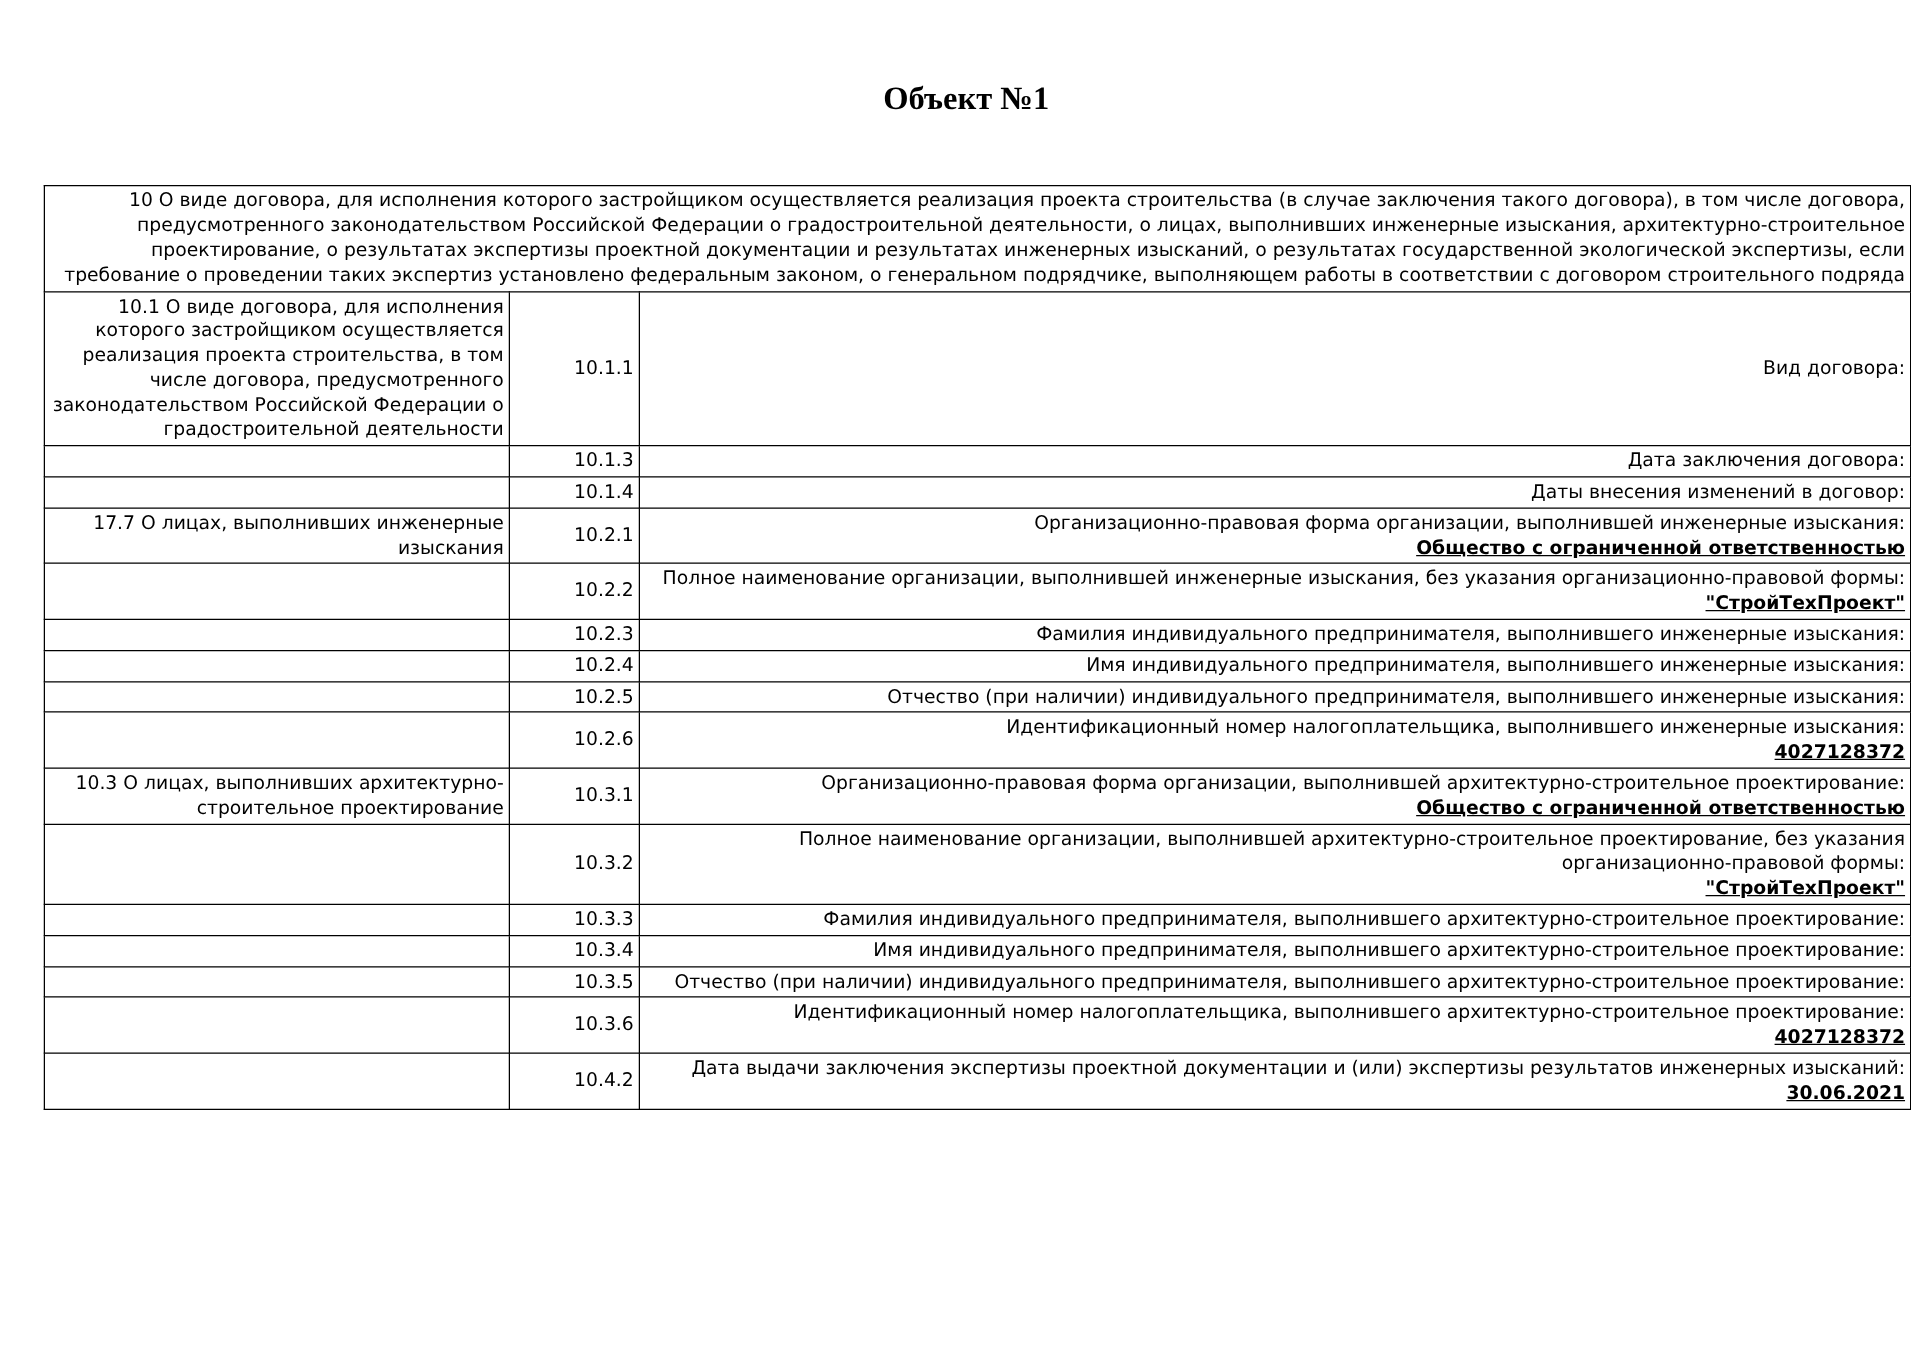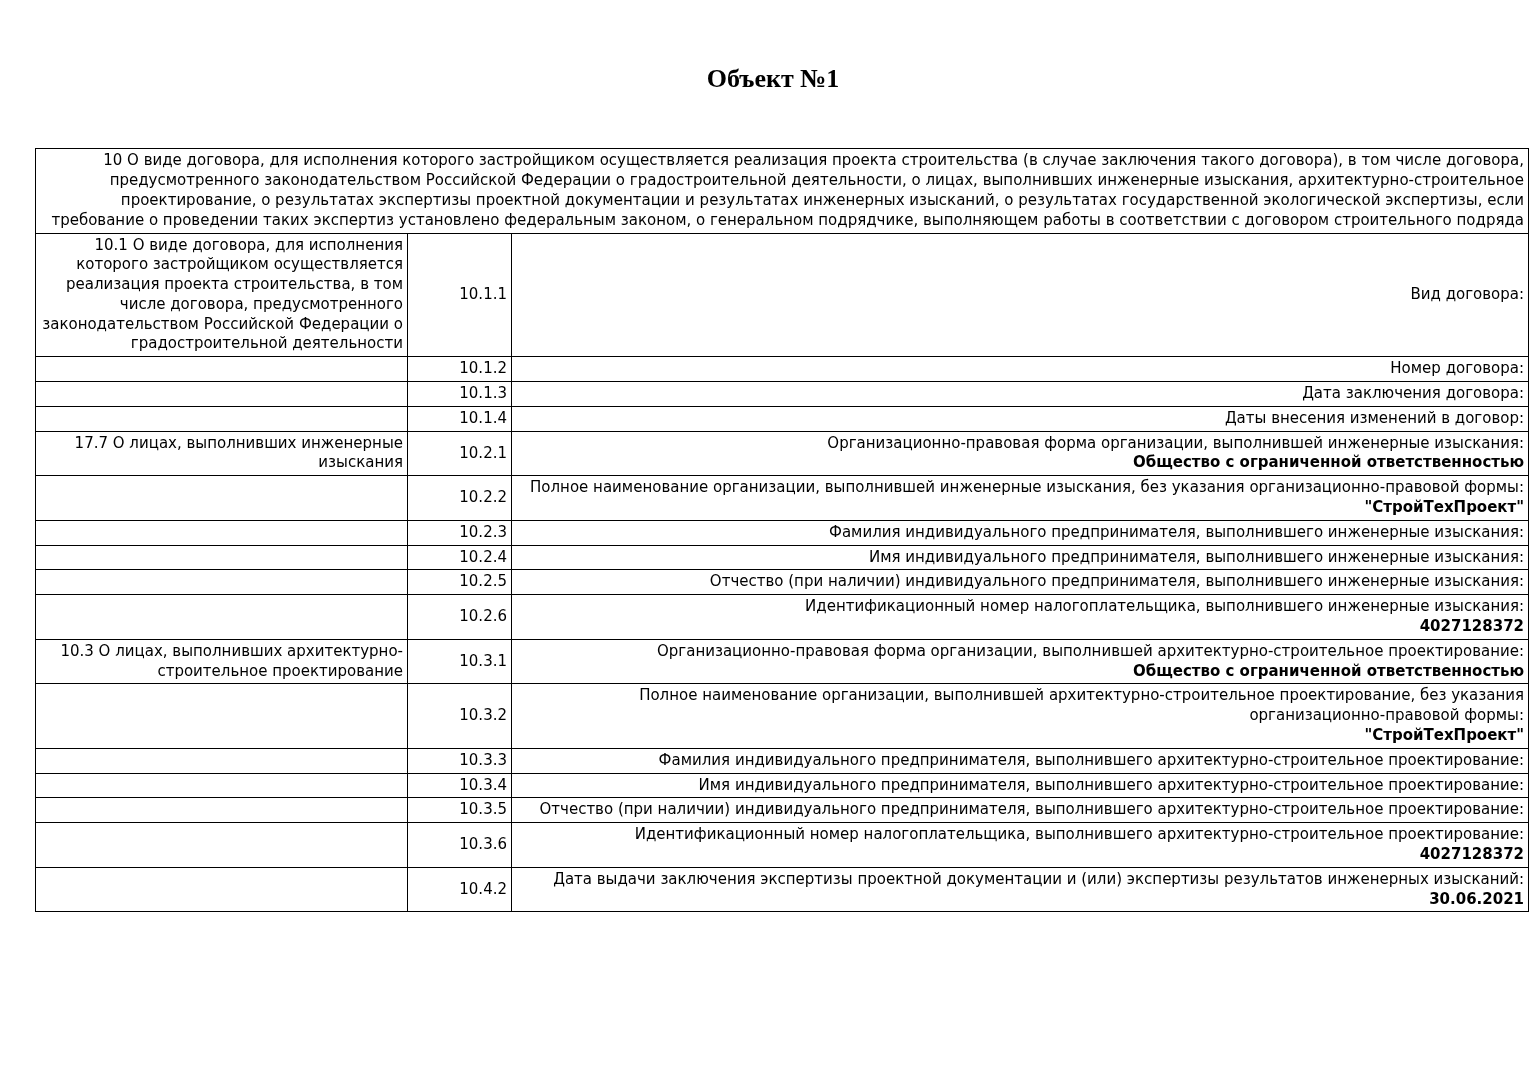--- a/index.html
+++ b/index.html
@@ -45,20 +45,21 @@
   }
   td.code {
     vertical-align: middle;
     margin-top: 35px;
   }
   td.desc {
     vertical-align: middle;
   }
   .value {
     font-weight: 700;
+    text-decoration: underline;
   }
 </style>
 </head>
 <body>
 
 <div class="page">
   <h1 class="doc-title">Объект №1</h1>
 
   <table class="decl">
     <colgroup>
@@ -73,28 +74,20 @@
 
   <tr>
     <td class="section">10.1 О виде договора, для исполнения которого застройщиком осуществляется реализация проекта строительства, в том числе договора, предусмотренного законодательством Российской Федерации о градостроительной деятельности</td>
     <td class="code">10.1.1</td>
     <td class="desc">
       <div class="label">Вид договора:</div>
 
     </td>
   </tr>
 
-  <tr>
-    <td class="section"></td>
-    <td class="code">10.1.2</td>
-    <td class="desc">
-      <div class="label">Номер договора:</div>
-
-    </td>
-  </tr>
 
   <tr>
     <td class="section"></td>
     <td class="code">10.1.3</td>
     <td class="desc">
       <div class="label">Дата заключения договора:</div>
 
     </td>
   </tr>
 

